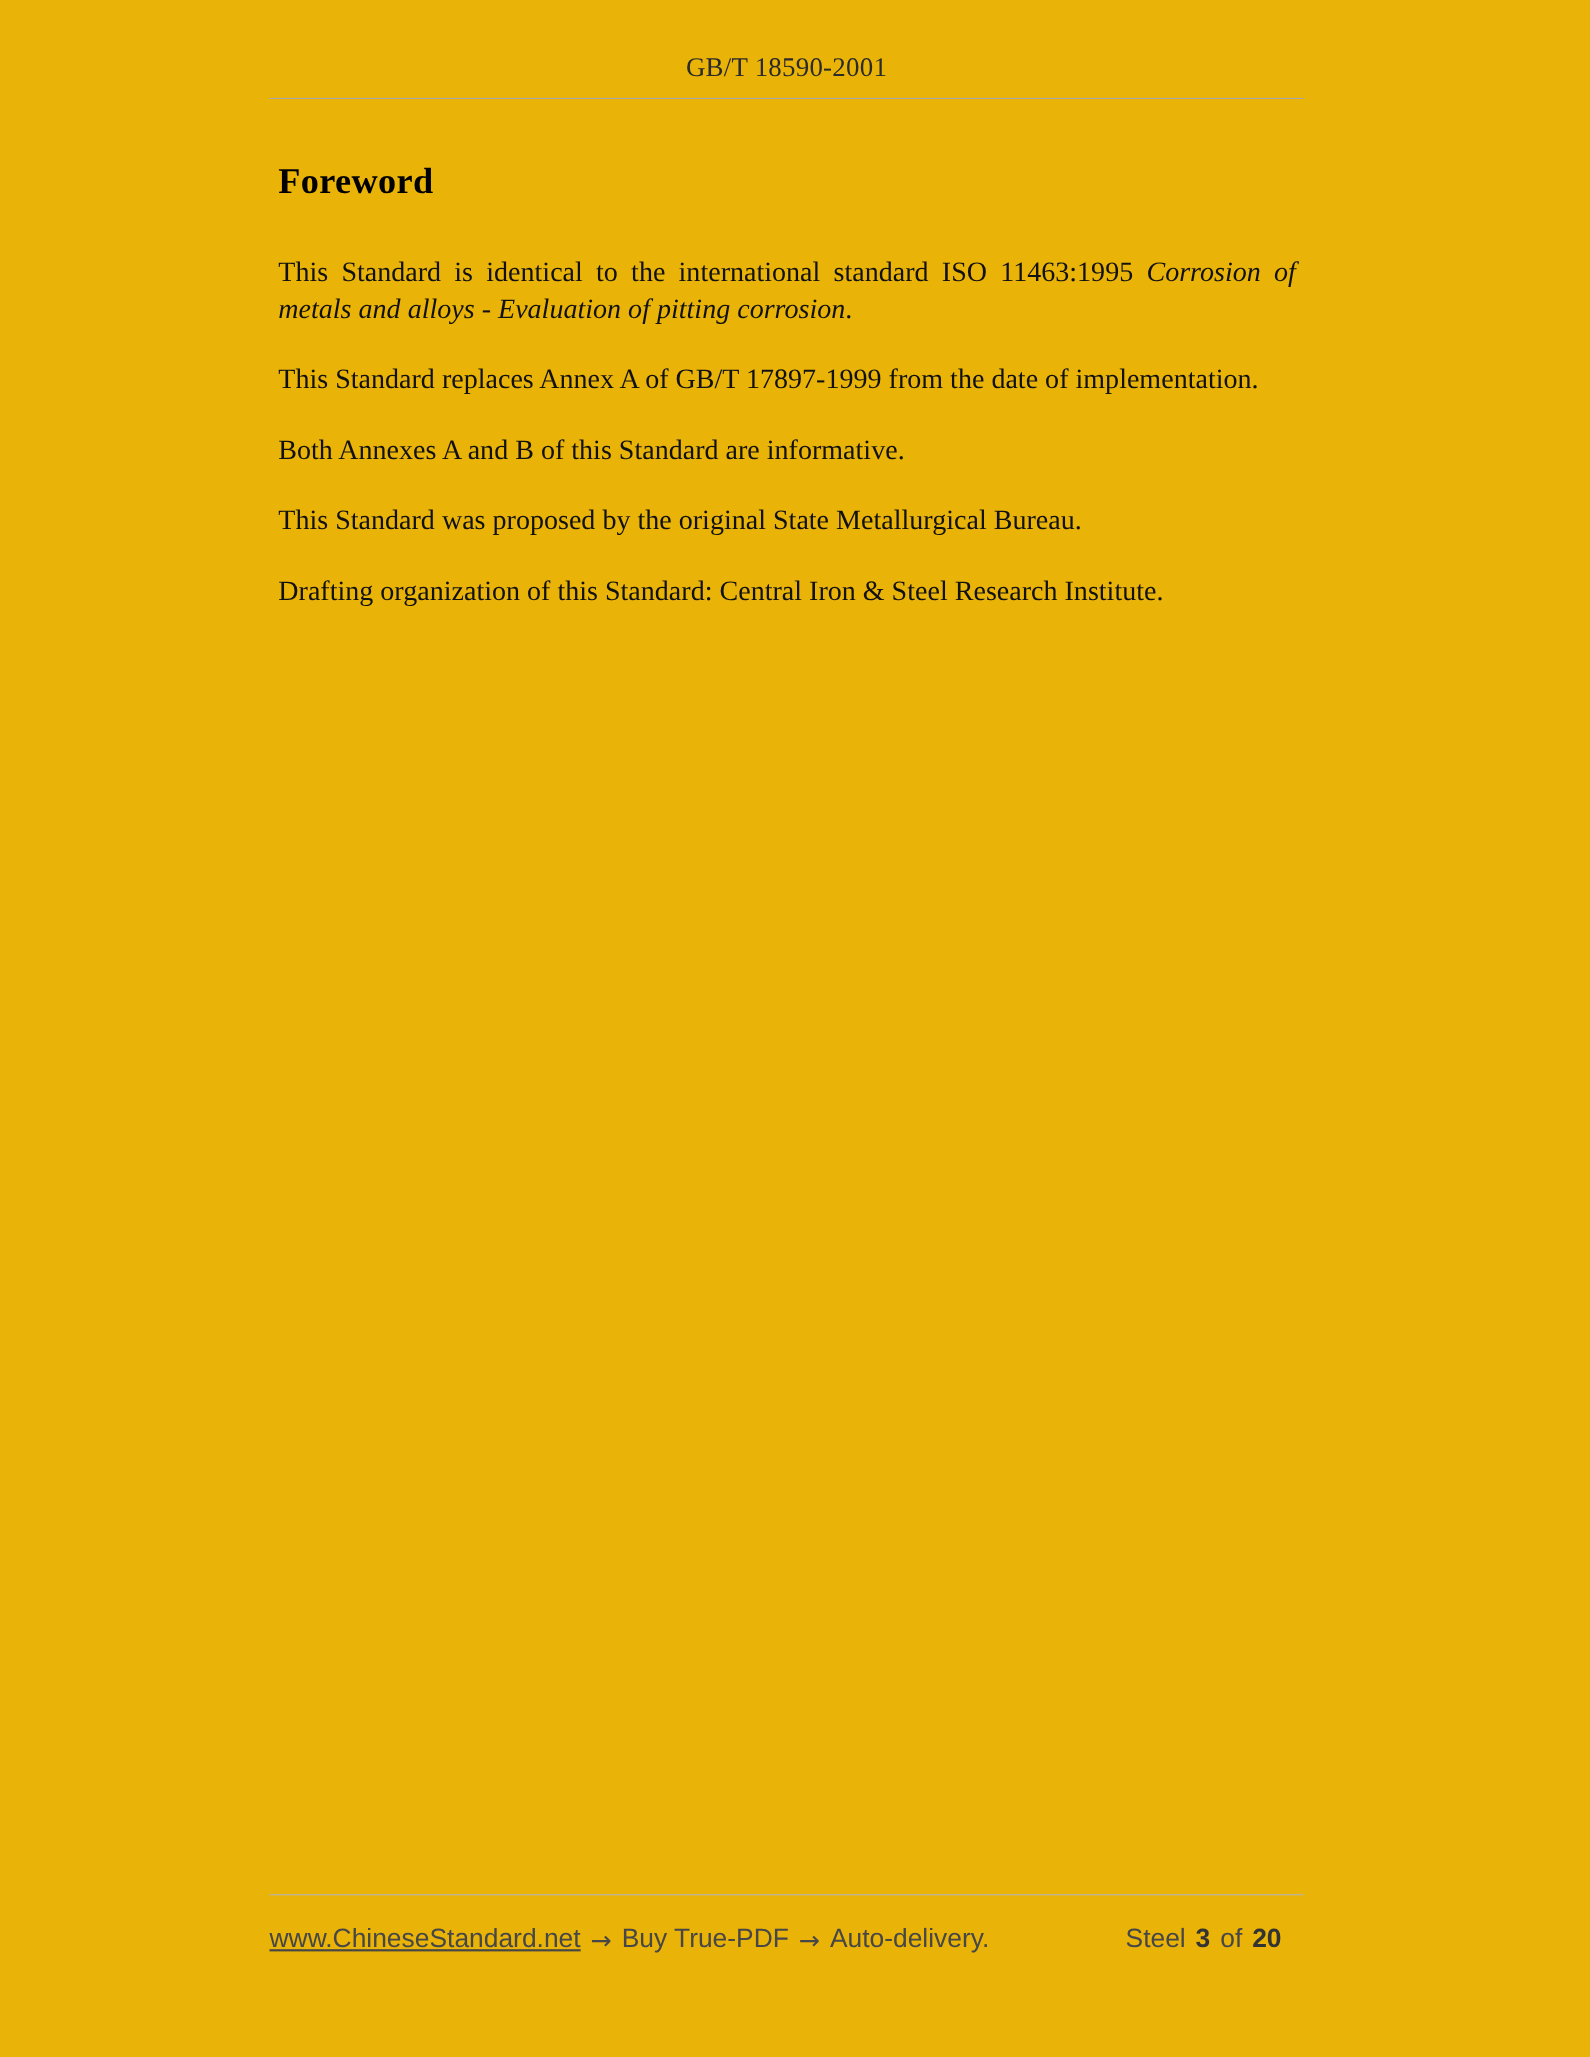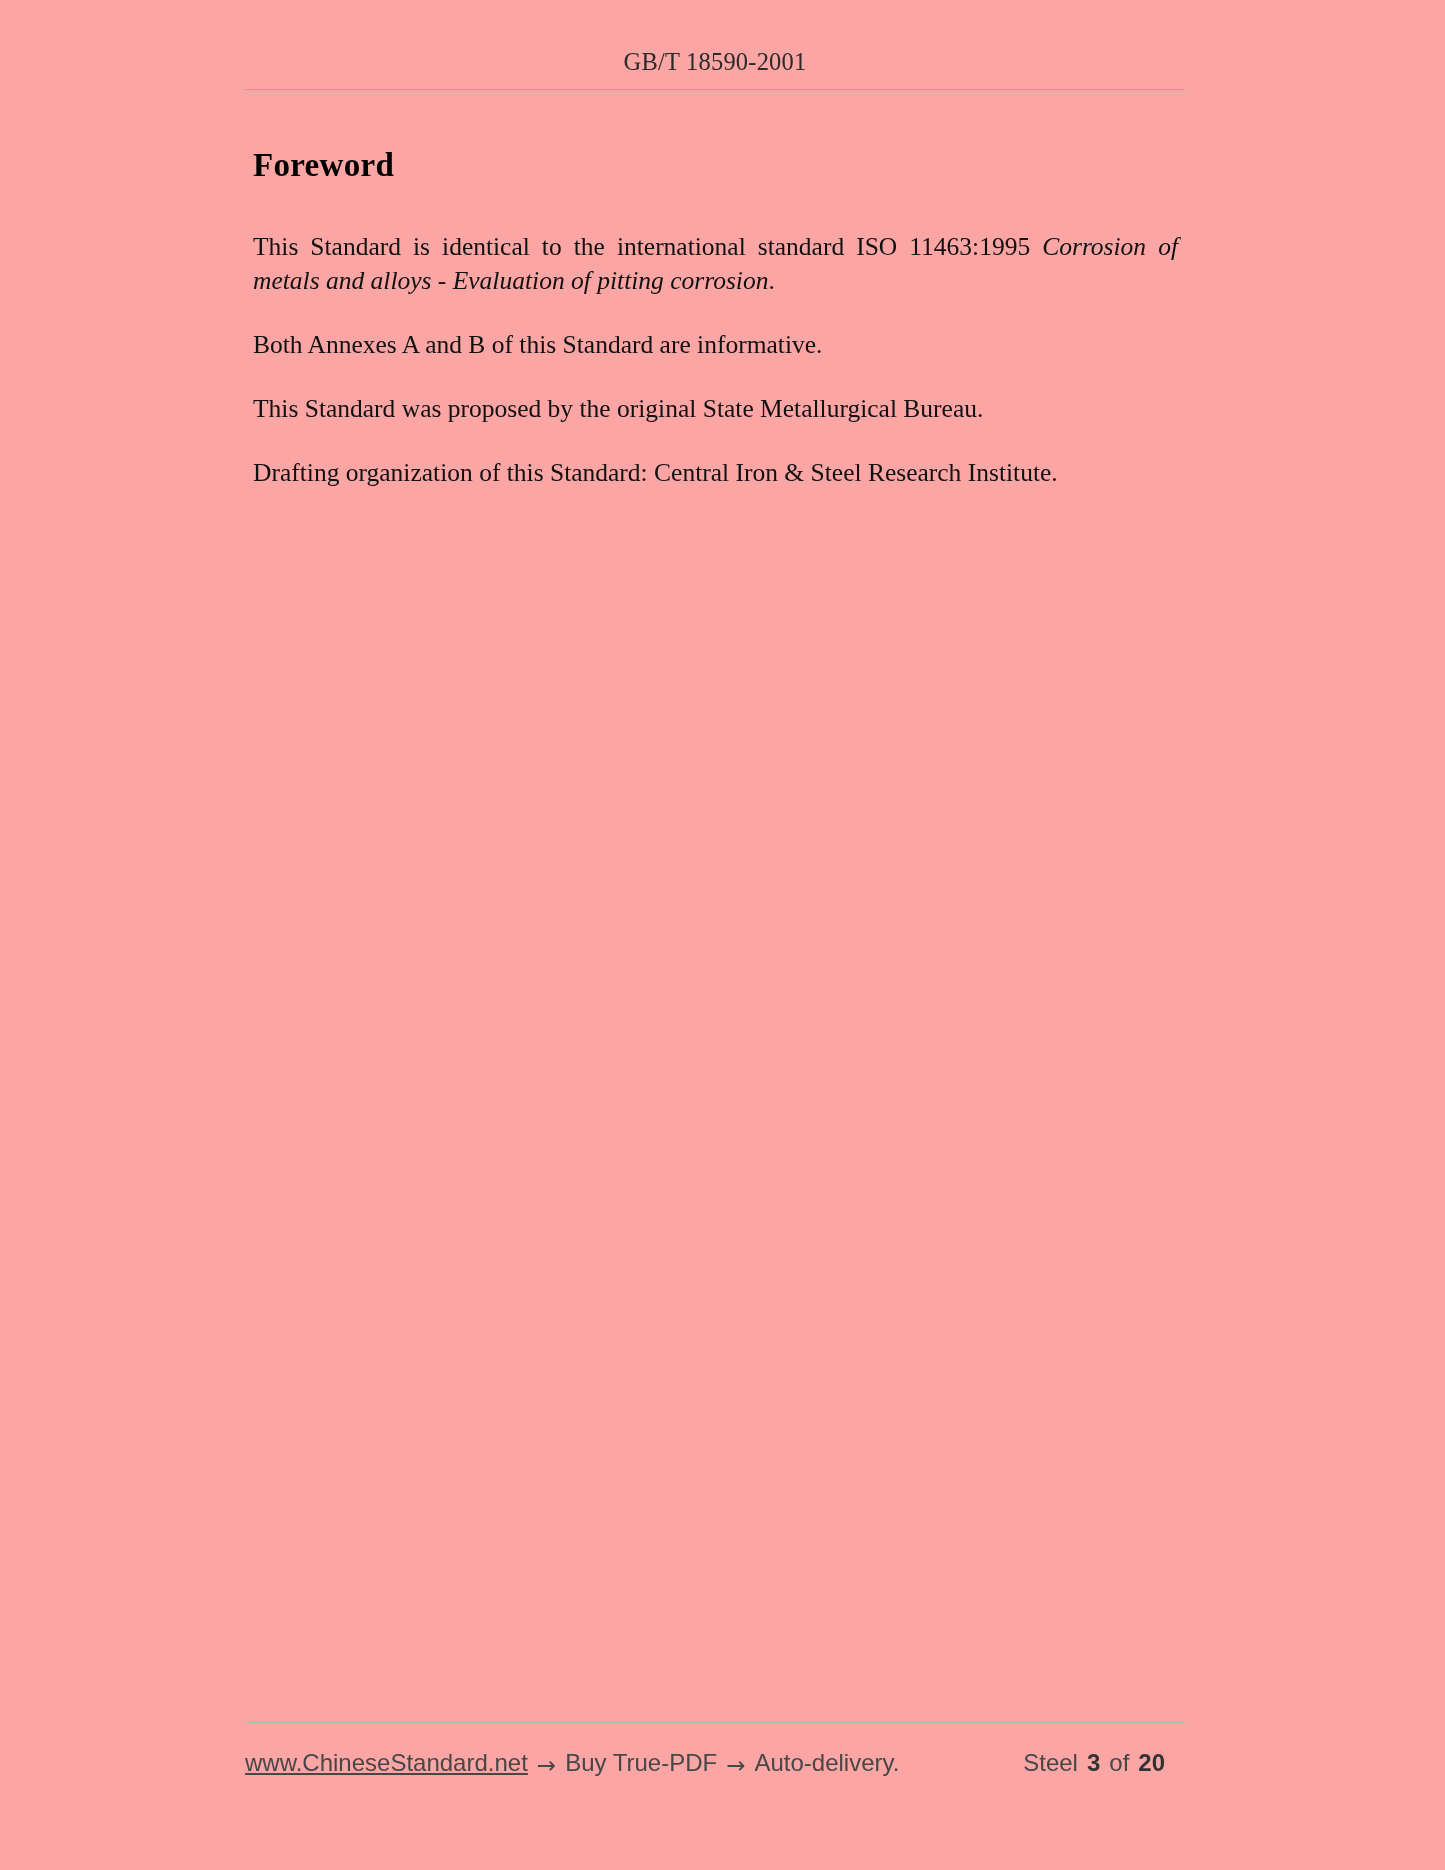--- a/index.html
+++ b/index.html
@@ -12,21 +12,21 @@
     height: 1870px;
     position: relative;
     font-family: "Liberation Serif", "DejaVu Serif", serif;
     color: #000000;
     overflow: hidden;
   }
 
   .page {
     position: absolute;
     inset: 0;
-    background: #fca5a5;
+    background: #eab308;
   }
 
   
   .header-area {
     position: absolute;
     left: 245px;
     top: 48px;
     width: 940px;
   }
   .header-title {
@@ -136,20 +136,21 @@
   </div>
 
   <div class="content">
 
     <h1 class="doc-title">Foreword</h1>
 
     <p class="para">
       <span>This Standard is identical to the international standard ISO 11463:1995 </span><span class="ital">Corrosion of metals and alloys - Evaluation of pitting corrosion</span><span>.</span>
     </p>
 
+    <p class="para">This Standard replaces Annex A of GB/T 17897-1999 from the date of implementation.</p>
 
     <p class="para">Both Annexes A and B of this Standard are informative.</p>
 
     <p class="para">This Standard was proposed by the original State Metallurgical Bureau.</p>
 
 
     <p class="para">Drafting organization of this Standard: Central Iron &amp; Steel Research Institute.</p>
 
 
   </div>

